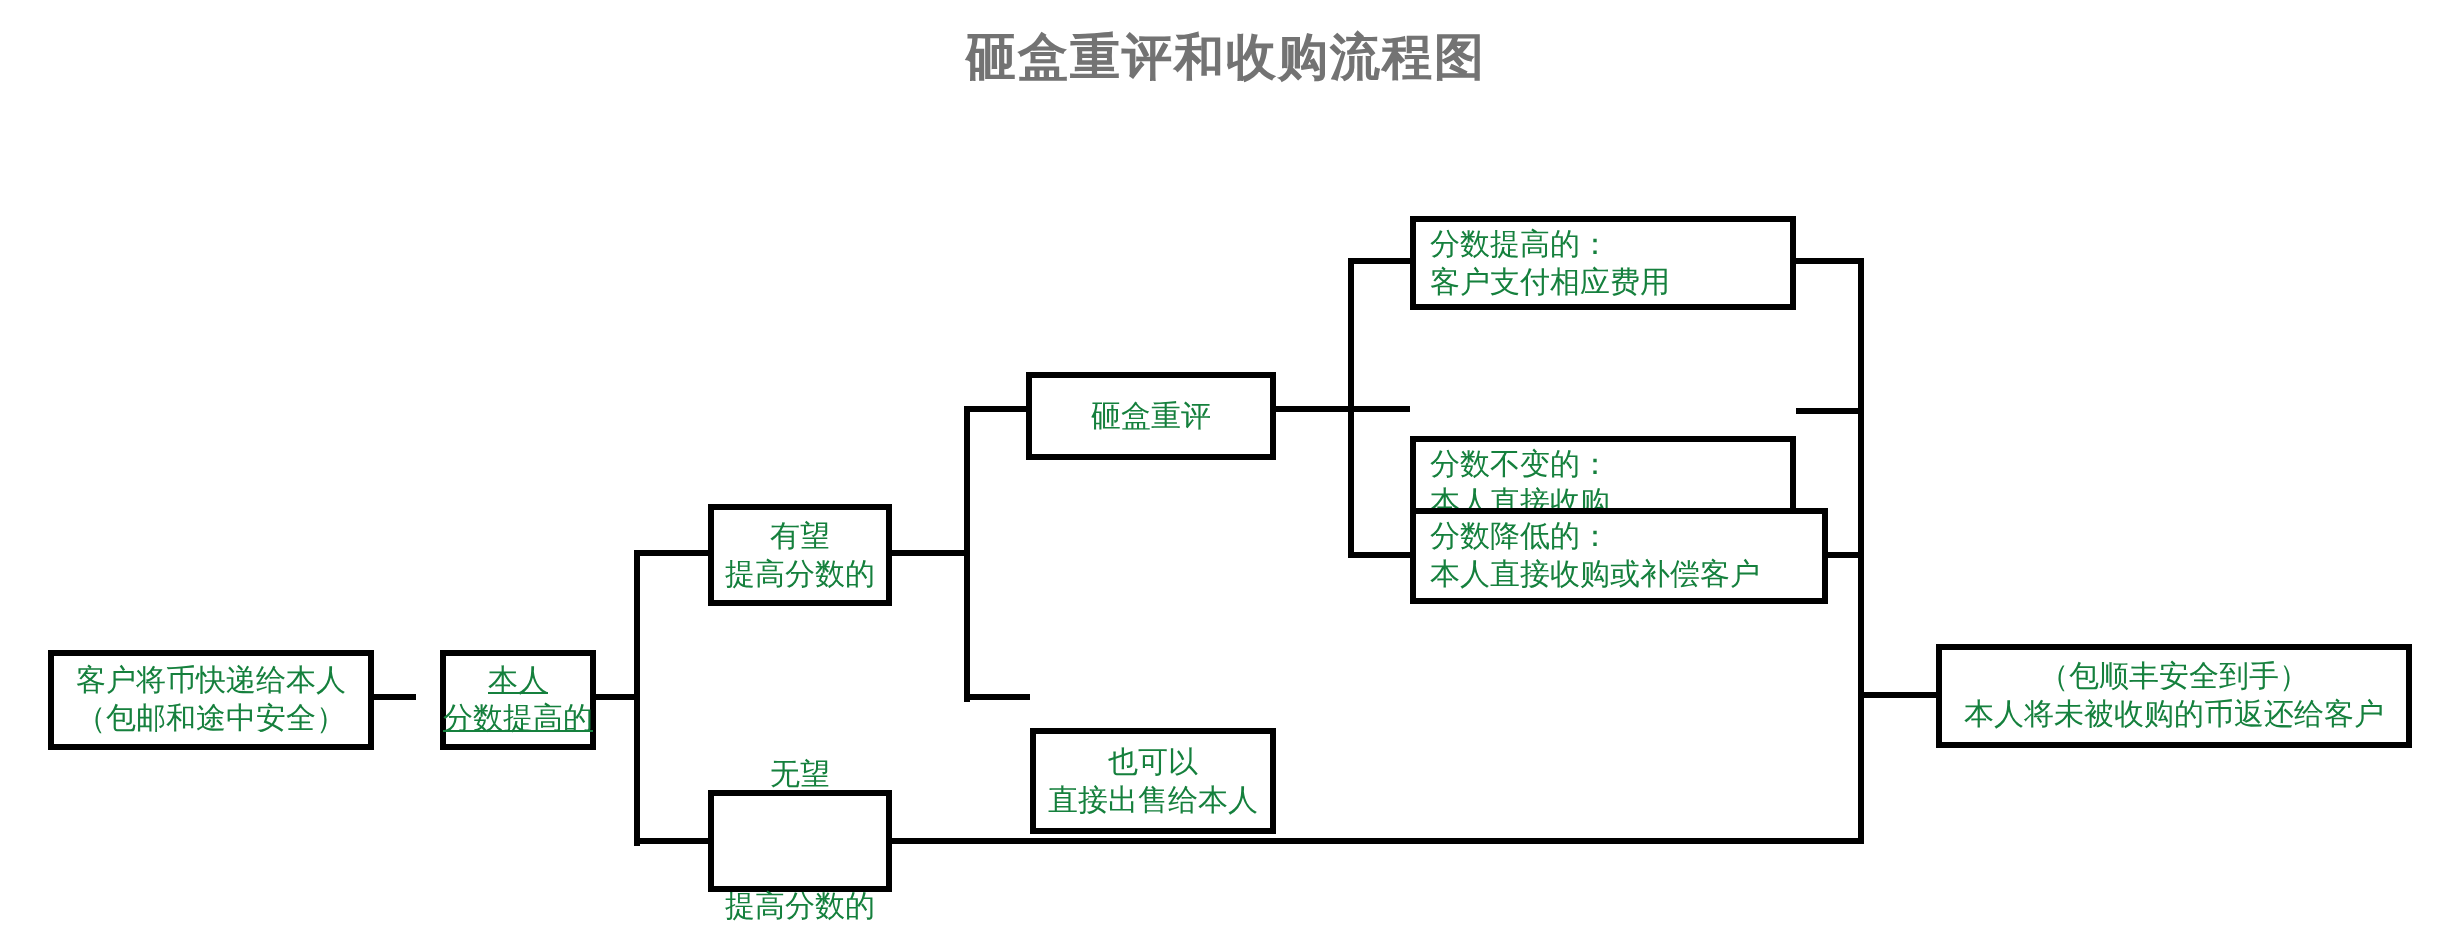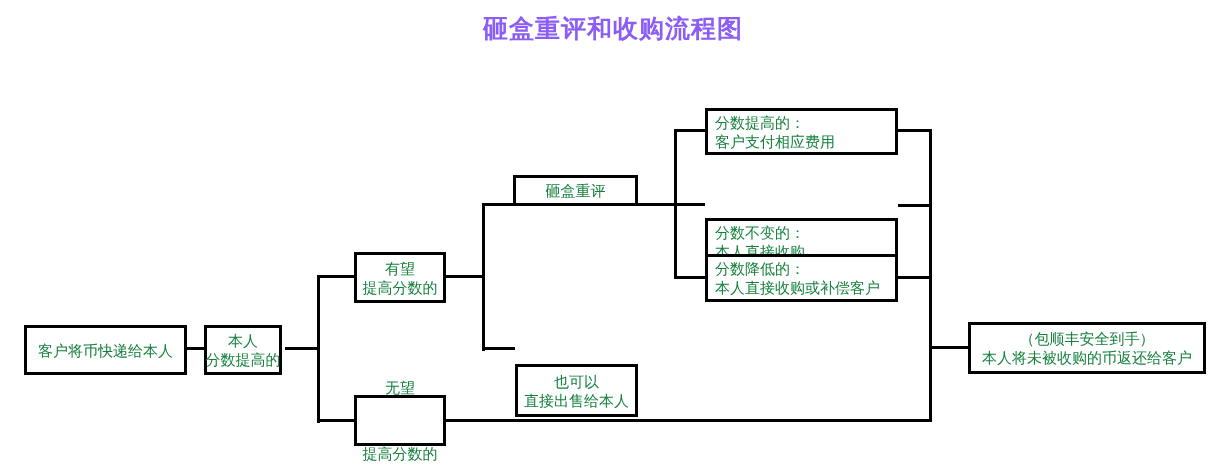--- a/index.html
+++ b/index.html
@@ -16,21 +16,21 @@
     overflow: hidden;
   }
   #title {
     position: absolute;
     top: 12px;
     left: 0;
     width: 100%;
     text-align: center;
     font-size: 25px;
     font-weight: bold;
-    color: #8b5cf6;
+    color: #737373;
     letter-spacing: 1px;
   }
   .node {
     position: absolute;
     box-sizing: border-box;
     border: 3px solid #000000;
     background: #ffffff;
     display: flex;
     flex-direction: column;
     justify-content: center;
@@ -50,28 +50,28 @@
   .hline, .vline {
     position: absolute;
     background: #000000;
     z-index: 1;
   }
   .hline { height: 3px; }
   .vline { width: 3px; }
 
   
   #n-customer-send { left: 24px;  top: 325px; width: 163px; height: 50px; }
-  #n-evaluate      { left: 204px; top: 325px; width: 78px;  height: 50px; }
+  #n-evaluate      { left: 220px; top: 325px; width: 78px;  height: 50px; text-decoration: underline; }
   #n-hopeful       { left: 354px; top: 252px; width: 92px;  height: 51px; }
   #n-hopeless      { left: 354px; top: 395px; width: 92px;  height: 51px; gap: 47px; }
-  #n-reevaluate    { left: 513px; top: 175px; width: 125px; height: 31px; }
+  #n-reevaluate    { left: 513px; top: 186px; width: 125px; height: 44px; }
   #n-sell-direct   { left: 515px; top: 322px; width: 123px; height: 53px; margin-top: 42px; }
   #n-score-up      { left: 705px; top: 108px; width: 193px; height: 47px; }
   #n-score-same    { left: 705px; top: 182px; width: 193px; height: 48px; margin-top: 36px; }
-  #n-score-down    { left: 705px; top: 254px; width: 193px; height: 48px; }
+  #n-score-down    { left: 705px; top: 254px; width: 209px; height: 48px; }
   #n-return        { left: 968px; top: 322px; width: 238px; height: 52px; }
 </style>
 </head>
 <body>
 
 <div id="canvas">
 
   <div id="title">砸盒重评和收购流程图</div>
 
   <div class="hline" style="left:178px; top:347px; width:30px;"></div>
@@ -89,20 +89,21 @@
   <div class="hline" style="left:674px; top:276px; width:31px;"></div>
   <div class="hline" style="left:898px; top:129px; width:33px;"></div>
   <div class="hline" style="left:898px; top:204px; width:33px;"></div>
   <div class="hline" style="left:898px; top:276px; width:33px;"></div>
   <div class="vline" style="left:929px; top:129px; height:293px;"></div>
   <div class="hline" style="left:929px; top:346px; width:39px;"></div>
   <div class="hline" style="left:446px; top:419px; width:486px;"></div>
 
   <div class="node" id="n-customer-send">
     <div class="nl">客户将币快递给本人</div>
+    <div class="nl">（包邮和途中安全）</div>
   </div>
 
   <div class="node" id="n-evaluate">
     <div class="nl">本人</div>
     <div class="nl">分数提高的</div>
   </div>
 
   <div class="node" id="n-hopeful">
     <div class="nl">有望</div>
     <div class="nl">提高分数的</div>

